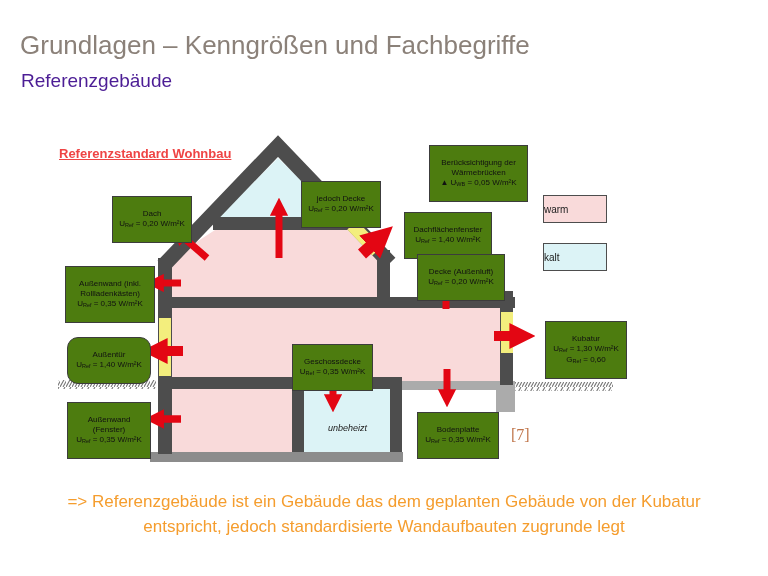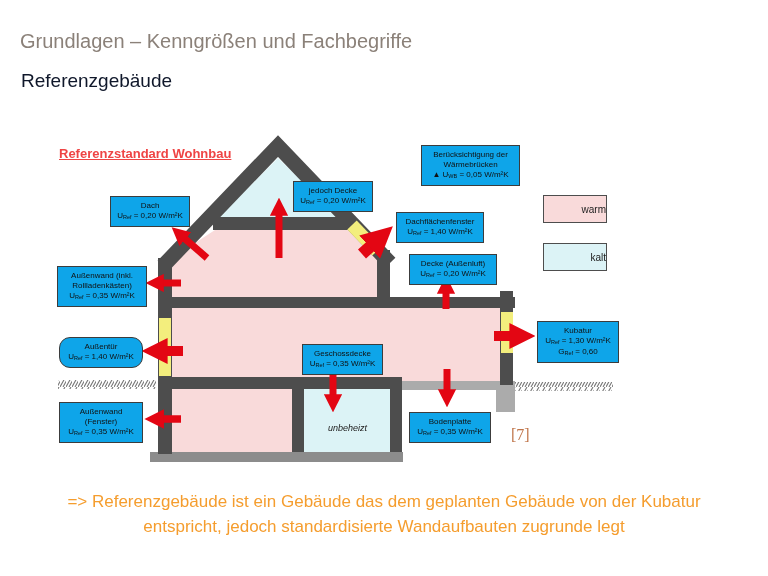--- a/index.html
+++ b/index.html
@@ -1,28 +1,28 @@
 <!DOCTYPE html>
 <html><head>
 <meta charset="utf-8">
 <style>
   html,body{margin:0;padding:0;background:#fff;}
   .slide{position:relative;width:768px;height:576px;background:#ffffff;overflow:hidden;
          font-family:"Liberation Sans",sans-serif;}
-  .title{position:absolute;left:20px;top:30px;font-size:20px;font-weight:400;color:#8b8179;
+  .title{position:absolute;left:20px;top:30px;font-size:26px;font-weight:400;color:#8b8179;
          letter-spacing:0px;white-space:nowrap;}
-  .subtitle{position:absolute;left:21px;top:70px;font-size:19px;font-weight:400;color:#0f172a;}
+  .subtitle{position:absolute;left:21px;top:70px;font-size:19px;font-weight:400;color:#4c1d95;}
   .figure-svg{position:absolute;left:0;top:0;}
   .diagram-heading{position:absolute;left:59px;top:146px;font-size:13px;font-weight:700;color:#ef4444;
          text-decoration:underline;white-space:nowrap;}
-  .box{position:absolute;background:#0ea5e9;border:1px solid #3c3c3c;color:#111;
-       font-size:8px;line-height:10px;text-align:center;padding:4px 1px;white-space:nowrap;}
+  .box{position:absolute;background:#4d7c0f;border:1px solid #3c3c3c;color:#111;
+       font-size:8px;line-height:10px;text-align:center;padding:12px 1px;white-space:nowrap;margin-left:8px;}
   .box sub{font-size:5.5px;vertical-align:-1px;}
   .legend-box{position:absolute;width:62px;height:26px;border:1px solid #4d4d4d;
-       display:flex;align-items:center;justify-content:flex-end;font-size:10px;color:#222;}
+       display:flex;align-items:center;justify-content:flex-start;font-size:10px;color:#222;}
   .room-caption{position:absolute;font-size:9px;color:#222;text-align:center;}
   .citation{position:absolute;left:511px;top:426px;font-family:"Liberation Serif",serif;
        font-size:16px;color:#c0754a;}
   .footer{position:absolute;left:0;top:489px;width:768px;text-align:center;
        color:#f59d2e;font-size:17px;line-height:25px;}
 </style>
 </head>
 <body>
 
 <div class="slide">
@@ -74,21 +74,21 @@
     <line x1="181" y1="283" x2="162" y2="283" stroke="#e30613" stroke-width="7" marker-end="url(#ah)"></line>
     <line x1="183" y1="351" x2="165" y2="351" stroke="#e30613" stroke-width="10" marker-end="url(#ah)"></line>
     <line x1="333" y1="374" x2="333" y2="396" stroke="#e30613" stroke-width="7" marker-end="url(#ah)"></line>
     <line x1="494" y1="336" x2="512" y2="336" stroke="#e30613" stroke-width="10" marker-end="url(#ah)"></line>
     <line x1="181" y1="419" x2="162" y2="419" stroke="#e30613" stroke-width="7.5" marker-end="url(#ah)"></line>
     <line x1="447" y1="369" x2="447" y2="391" stroke="#e30613" stroke-width="7" marker-end="url(#ah)"></line>
   </svg>
 
   <div class="diagram-heading">Referenzstandard Wohnbau</div>
 
-  <div class="box" style="left:110px;top:196px;width:76px;">
+  <div class="box" style="left:104px;top:196px;width:76px;">
     <div>Dach</div>
     <div><span>U</span><sub>Ref</sub><span> = 0,20 W/m²K</span></div>
   </div>
 
   <div class="box" style="left:293px;top:181px;width:76px;">
     <div>jedoch Decke</div>
     <div><span>U</span><sub>Ref</sub><span> = 0,20 W/m²K</span></div>
   </div>
 
   <div class="box" style="left:421px;top:145px;width:95px;">
@@ -111,21 +111,21 @@
     <div>Außenwand (inkl.</div>
     <div>Rollladenkästen)</div>
     <div><span>U</span><sub>Ref</sub><span> = 0,35 W/m²K</span></div>
   </div>
 
   <div class="box" style="left:59px;top:337px;width:80px;border-radius:11px;">
     <div>Außentür</div>
     <div><span>U</span><sub>Ref</sub><span> = 1,40 W/m²K</span></div>
   </div>
 
-  <div class="box" style="left:302px;top:344px;width:77px;">
+  <div class="box" style="left:284px;top:344px;width:77px;">
     <div>Geschossdecke</div>
     <div><span>U</span><sub>Ref</sub><span> = 0,35 W/m²K</span></div>
   </div>
 
   <div class="box" style="left:537px;top:321px;width:78px;">
     <div>Kubatur</div>
     <div><span>U</span><sub>Ref</sub><span> = 1,30 W/m²K</span></div>
     <div><span>G</span><sub>Ref</sub><span> = 0,60</span></div>
   </div>
 

